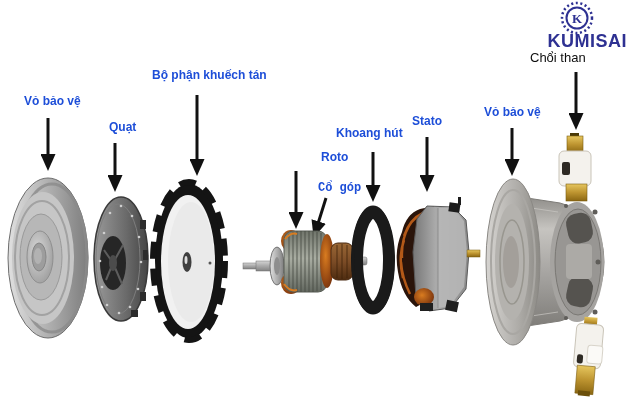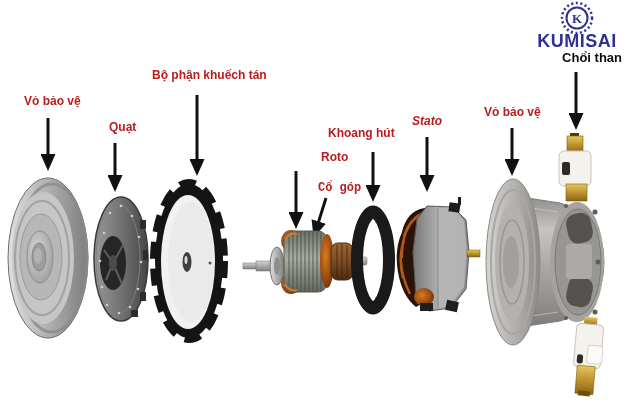--- a/index.html
+++ b/index.html
@@ -1,30 +1,30 @@
 <!DOCTYPE html>
 <html><head>
 <meta charset="utf-8">
 <style>
   html,body { margin:0; padding:0; background:#ffffff; }
   #stage {
     position:relative; width:628px; height:409px; overflow:hidden;
     background:#ffffff; font-family:"Liberation Sans", sans-serif;
   }
   .lbl {
-    position:absolute; font-weight:bold; font-size:12px; color:#b91c1c;
+    position:absolute; font-weight:bold; font-size:12px; color:#1d4ed8;
     white-space:nowrap; line-height:1.1;
   }
   .brand {
-    position:absolute; left:527px; top:31px; width:100px; text-align:center;
+    position:absolute; left:527px; top:31px; width:100px; text-align:right;
     font-weight:bold; font-size:18px; letter-spacing:0.5px; color:#2e3192;
   }
   .brush-lbl {
-    position:absolute; left:530px; top:50px; width:92px; text-align:right;
-    font-weight:bold; font-size:13px; color:#0d0d0d;
+    position:absolute; left:530px; top:50px; width:92px; text-align:left;
+    font-weight:normal; font-size:13px; color:#0d0d0d;
   }
   svg { position:absolute; left:0; top:0; }
 </style>
 </head>
 <body>
 
 <div id="stage">
 
   <svg width="628" height="409" viewBox="0 0 628 409">
     <defs>
@@ -224,20 +224,20 @@
       <circle cx="577" cy="18" r="10.5" fill="#ffffff" stroke="#2e3192" stroke-width="2"></circle>
       <text x="577" y="23" text-anchor="middle" font-size="13" font-weight="bold" fill="#2e3192" font-family="Liberation Serif, serif">K</text>
     </g>
   </svg>
 
   <div class="lbl" style="left:24px; top:95px;">Vỏ bảo vệ</div>
   <div class="lbl" style="left:109px; top:121px;">Quạt</div>
   <div class="lbl" style="left:152px; top:69px;">Bộ phận khuếch tán</div>
   <div class="lbl" style="left:281px; top:151px;padding-left:40px;">Roto</div>
   <div class="lbl" style="left:318px; top:182px;font-family:Liberation Mono, monospace;">Cổ góp</div>
-  <div class="lbl" style="left:328px; top:127px;">Khoang hút</div>
-  <div class="lbl" style="left:412px; top:115px;font-style:italic;">Stato</div>
+  <div class="lbl" style="left:336px; top:127px;">Khoang hút</div>
+  <div class="lbl" style="left:412px; top:115px;">Stato</div>
   <div class="lbl" style="left:484px; top:106px;">Vỏ bảo vệ</div>
 
   <div class="brand">KUMISAI</div>
   <div class="brush-lbl">Chổi than</div>
 
 </div>
 
 </body></html>

